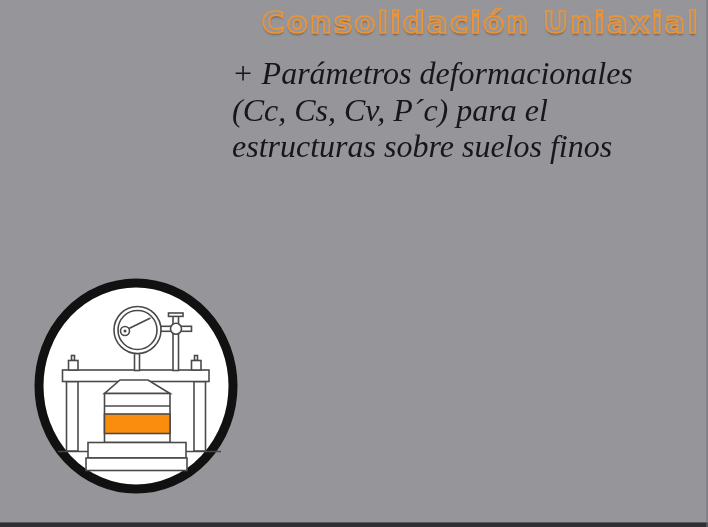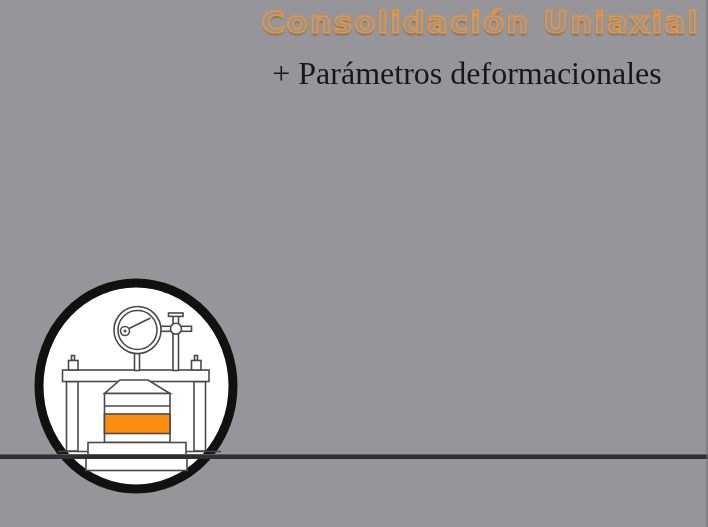--- a/index.html
+++ b/index.html
@@ -6,21 +6,21 @@
     margin: 0;
     padding: 0;
     width: 708px;
     height: 527px;
     overflow: hidden;
     background: #95959A;
   }
   .slide {
     position: relative;
     width: 708px;
-    height: 459px;
+    height: 527px;
     background: #95959A;
     font-family: "Liberation Sans", sans-serif;
   }
   .title {
     position: absolute;
     top: 4px;
     right: 8px;
     font-family: "DejaVu Sans", sans-serif;
     font-size: 31px;
     font-weight: 700;
@@ -28,25 +28,26 @@
     color: #95959A;
     -webkit-text-stroke: 1.7px #EE9434;
     text-shadow: 0 2px 2px rgba(70, 45, 8, 0.45);
     white-space: nowrap;
   }
   .body-text {
     position: absolute;
     top: 55px;
     right: 6px;
     width: 470px;
-    text-align: center;
+    text-align: left;
     font-family: "Liberation Serif", serif;
     font-size: 32px;
     line-height: 36.6px;
     color: #17171B;
+    font-style: italic;
   }
   .body-text .line { white-space: nowrap; }
   .apparatus-svg {
     position: absolute;
     left: 28px;
     top: 272px;
     width: 214px;
     height: 228px;
   }
   .bottom-bar {
@@ -72,20 +73,22 @@
 </style>
 </head>
 <body>
 
 <div class="slide">
 
   <div class="title">Consolidación Uniaxial</div>
 
   <div class="body-text">
     <div class="line">+ Parámetros deformacionales</div>
+    <div class="line">(Cc, Cs, Cv, P´c) para el</div>
+    <div class="line">estructuras sobre suelos finos</div>
   </div>
 
   <svg class="apparatus-svg" viewBox="28 272 214 228" xmlns="http://www.w3.org/2000/svg">
 
     <ellipse cx="136" cy="386" rx="97" ry="103" fill="#ffffff" stroke="#111111" stroke-width="9"></ellipse>
 
     <line x1="58" y1="451.5" x2="221" y2="451.5" class="ln"></line>
 
     <rect x="66.5" y="381.5" width="11.5" height="69.5" class="fillw"></rect>
     <rect x="194" y="381.5" width="11.5" height="69.5" class="fillw"></rect>

